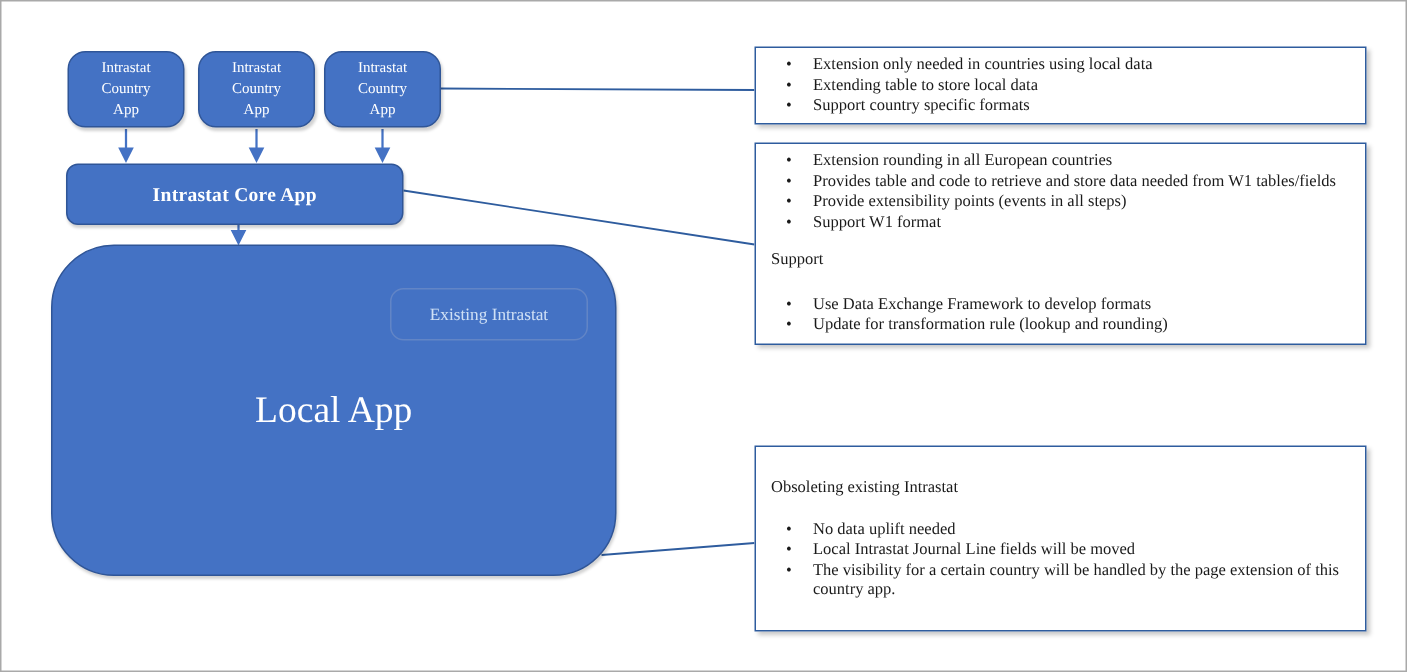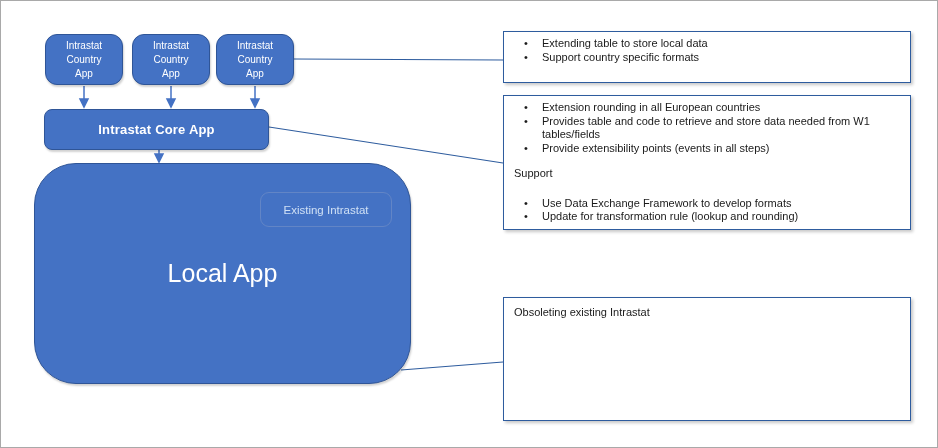--- a/index.html
+++ b/index.html
@@ -2,21 +2,21 @@
 <html><head>
 <meta charset="utf-8">
 <style>
   html, body { margin: 0; padding: 0; background: #e8e8e8; }
   * { box-sizing: border-box; }
   .canvas {
     position: relative;
     width: 938px; height: 448px;
     background: #ffffff;
     border: 1px solid #a9a9a9;
-    font-family: Liberation Sans, sans-serif;
+    font-family: Liberation Serif, serif;
     overflow: hidden;
     margin: 0 auto;
   }
   svg.connectors {
     position: absolute; left: 0; top: 0;
     width: 938px; height: 448px;
     pointer-events: none;
   }
   
   .node {
@@ -64,21 +64,21 @@
     left: 502px; width: 408px;
     background: #ffffff;
     border: 1.5px solid #2e5c9e;
     box-shadow: 2px 2px 3px rgba(0,0,0,0.22);
     color: #1a1a1a;
     font-size: 11px; line-height: 13.5px;
     padding: 5px 10px;
   }
   .note.n1 { top: 30px;  height: 52px; }
   .note.n2 { top: 94px;  height: 135px; }
-  .note.n3 { top: 296px; height: 124px; padding-top: 8px; }
+  .note.n3 { top: 296px; height: 124px; padding-top: 21px; }
   .note ul { margin: 0; padding: 0; list-style: none; }
   .note li { position: relative; padding-left: 28px; margin: 0; }
   .note li::before {
     content: "\2022";
     position: absolute; left: 10px; top: 0;
   }
   .note .section-title { margin: 0; }
   .note.n2 .section-title { margin-top: 12px; }
   .note.n3 .note-title { margin: 0 0 14px 0; }
   .note.n2 ul.second { margin-top: 16px; }
@@ -131,35 +131,42 @@
 
   <div class="node base-app">
     <div class="badge">
       <span>Existing Intrastat</span>
     </div>
     <span>Local App</span>
   </div>
 
   <div class="note n1">
     <ul>
+        <li>Extension only needed in countries using local data</li>
         <li>Extending table to store local data</li>
         <li>Support country specific formats</li>
       </ul>
   </div>
 
   <div class="note n2">
     <ul>
         <li>Extension rounding in all European countries</li>
         <li>Provides table and code to retrieve and store data needed from W1 tables/fields</li>
         <li>Provide extensibility points (events in all steps)</li>
+        <li>Support W1 format</li>
       </ul>
     <p class="section-title">Support</p>
     <ul class="second">
         <li>Use Data Exchange Framework to develop formats</li>
         <li>Update for transformation rule (lookup and rounding)</li>
       </ul>
   </div>
 
   <div class="note n3">
     <p class="note-title">Obsoleting existing Intrastat</p>
+    <ul>
+        <li>No data uplift needed</li>
+        <li>Local Intrastat Journal Line fields will be moved</li>
+        <li>The visibility for a certain country will be handled by the page extension of this country app.</li>
+      </ul>
   </div>
 
 </div>
 
 </body></html>

